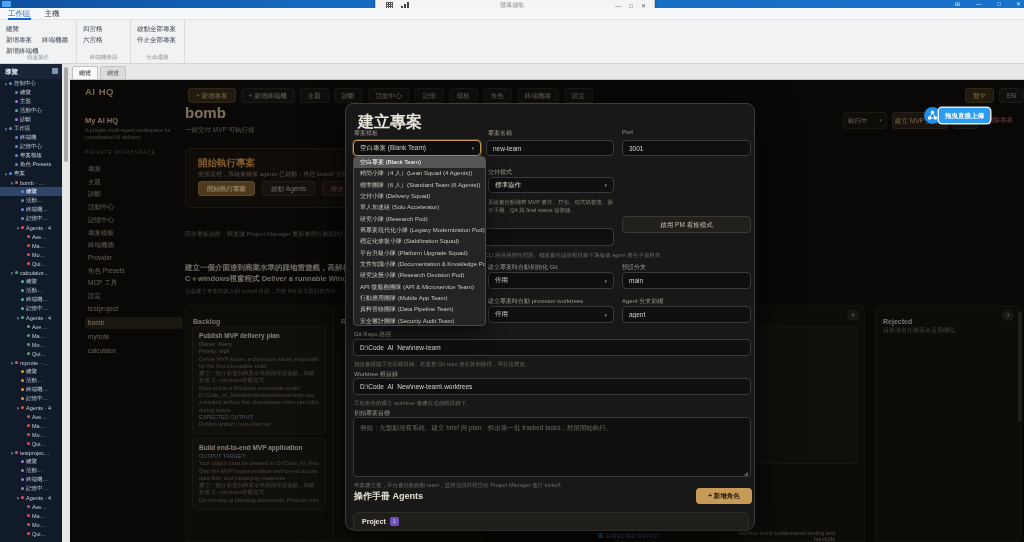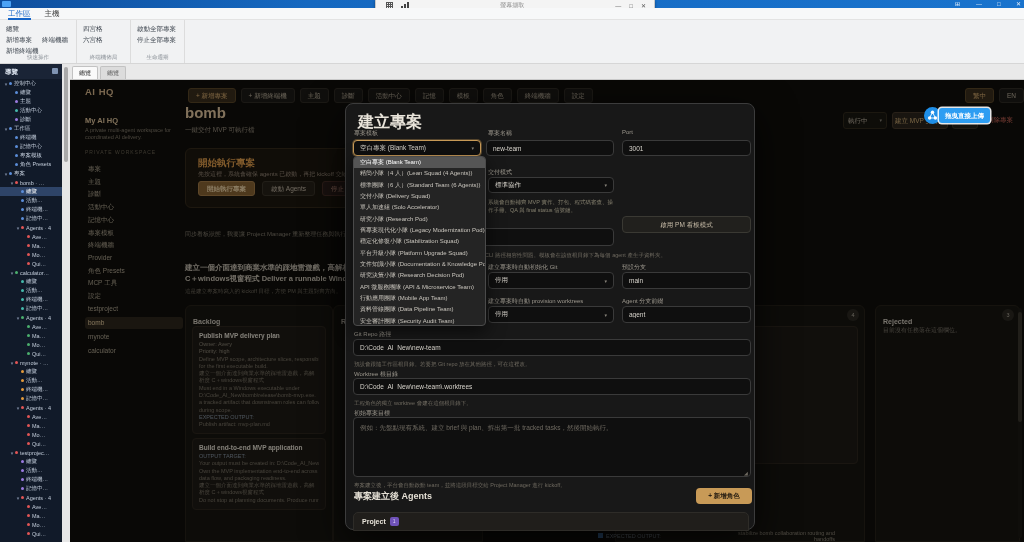--- a/index.html
+++ b/index.html
@@ -678,21 +678,21 @@
 
         <div class="lab" style="left:8px;top:266px">Worktree 根目錄</div>
         <input id="wtroot-input" class="field abs" value="D:\Code_AI_New\new-team\.worktrees" style="">
         <div class="hint" style="left:8px;top:296px;width:398px">工程角色的獨立 worktree 會建在這個根目錄下。</div>
 
         <div class="lab" style="left:8px;top:305px">初始專案目標</div>
         <textarea id="goal-area" class="field abs" placeholder="例如：先盤點現有系統、建立 brief 與 plan、拆出第一批 tracked tasks，然後開始執行。" style=""></textarea>
         <div id="goal-grip">◢</div>
         <div class="hint" style="left:8px;top:378px;width:398px">專案建立後，平台會自動啟動 team，並將這段目標交給 Project Manager 進行 kickoff。</div>
 
-        <div id="agents-heading">專案建立後 Agents</div>
+        <div id="agents-heading">操作手冊 Agents</div>
         <div id="add-role-btn" class="abs">+ 新增角色</div>
 
         <div id="project-panel" class="abs">
           <span id="project-label">Project</span>
           <span id="project-badge">1</span>
         </div>
 
         <div id="dropdown">
             <div class="dd-item sel">空白專案 (Blank Team)</div>
             <div class="dd-item">精簡小隊（4 人）(Lean Squad (4 Agents))</div>

